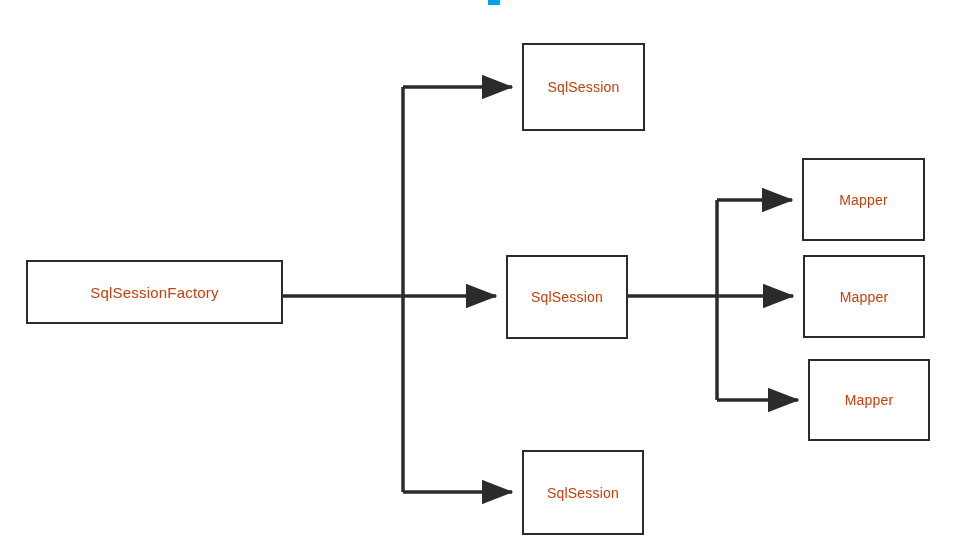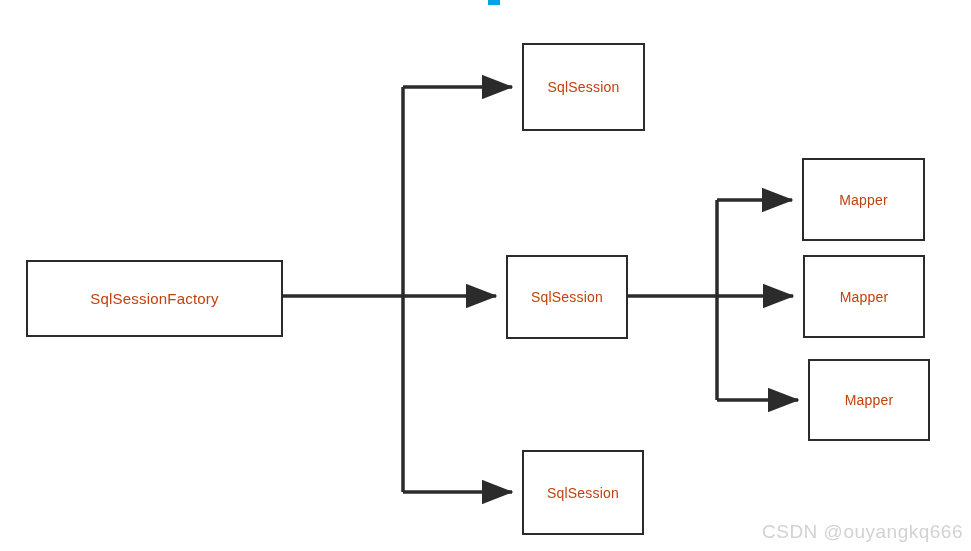--- a/index.html
+++ b/index.html
@@ -91,21 +91,21 @@
 
     <path d="M 717 200 L 717 400" stroke="#2b2b2b" stroke-width="3.5" fill="none"></path>
 
     <path d="M 717 200 L 792 200" stroke="#2b2b2b" stroke-width="3.5" fill="none" marker-end="url(#arrowhead)"></path>
 
     <path d="M 717 296 L 793 296" stroke="#2b2b2b" stroke-width="3.5" fill="none" marker-end="url(#arrowhead)"></path>
 
     <path d="M 717 400 L 798 400" stroke="#2b2b2b" stroke-width="3.5" fill="none" marker-end="url(#arrowhead)"></path>
   </svg>
 
-  <div class="node-box" style="left:26px; top:260px; width:257px; height:77px;">
+  <div class="node-box" style="left:26px; top:260px; width:257px; height:64px;">
     <span class="node-label wide">SqlSessionFactory</span>
   </div>
 
   <div class="node-box" style="left:522px; top:43px; width:123px; height:88px;">
     <span class="node-label">SqlSession</span>
   </div>
 
   <div class="node-box" style="left:506px; top:255px; width:122px; height:84px;">
     <span class="node-label">SqlSession</span>
   </div>
@@ -119,15 +119,14 @@
   </div>
 
   <div class="node-box" style="left:803px; top:255px; width:122px; height:83px;">
     <span class="node-label">Mapper</span>
   </div>
 
   <div class="node-box" style="left:808px; top:359px; width:122px; height:82px;">
     <span class="node-label">Mapper</span>
   </div>
 
-  <div id="watermark">CSDN @ouyangkq666</div>
 
 </div>
 
 </body></html>

